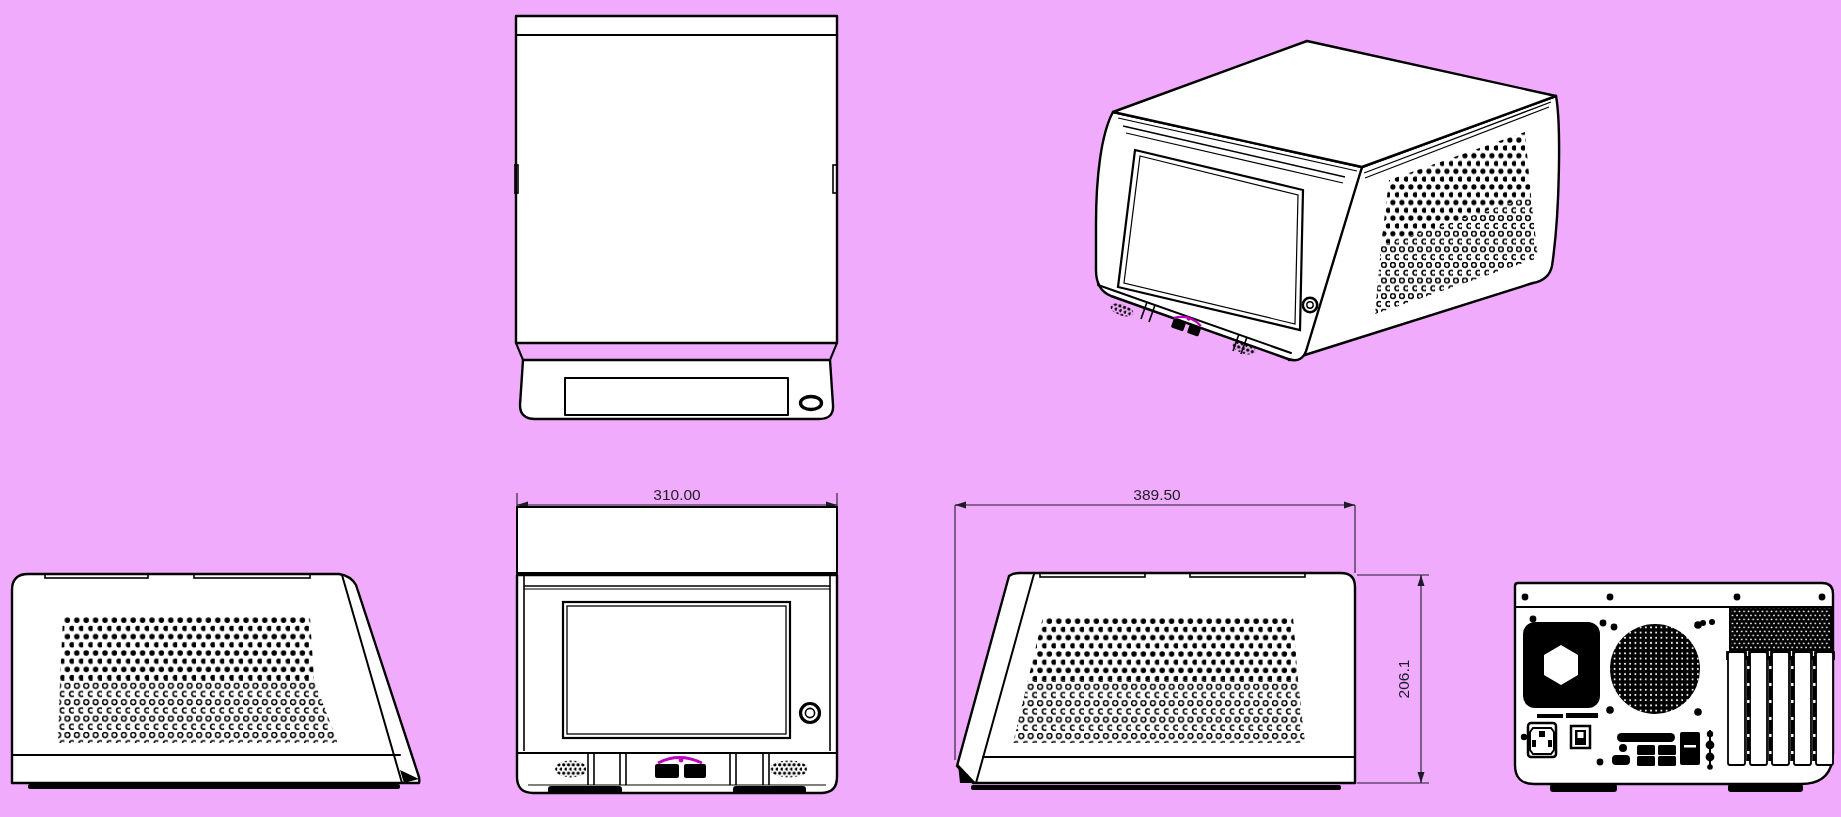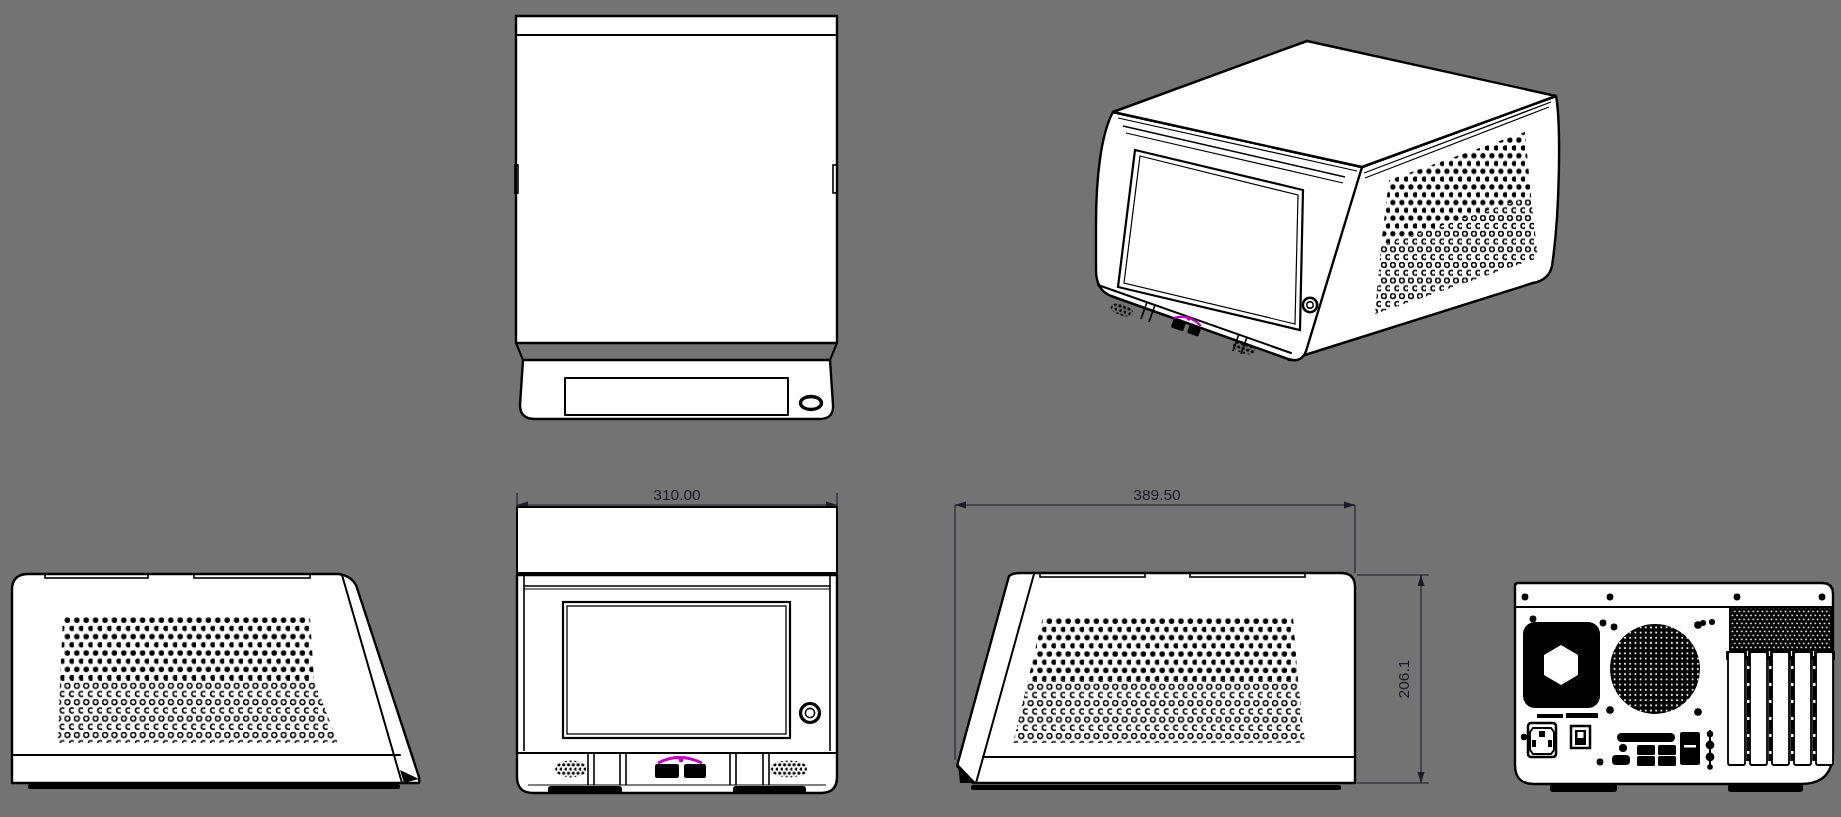--- a/index.html
+++ b/index.html
@@ -1,16 +1,16 @@
 <!DOCTYPE html>
 <html><head>
 <meta charset="utf-8">
 <style>
   html,body{margin:0;padding:0;background:#fff;}
-  .canvas{position:relative;width:1841px;height:817px;background:#737373;overflow:hidden;
+  .canvas{position:relative;width:1841px;height:817px;background:#f0abfc;overflow:hidden;
           font-family:"Liberation Sans",sans-serif;}
   svg{position:absolute;}
   .ln{stroke:#000;fill:none;stroke-width:2;stroke-linejoin:round;stroke-linecap:round;}
   .ln25{stroke:#000;fill:#fff;stroke-width:2.4;stroke-linejoin:round;}
   .lnw{stroke:#000;fill:#fff;stroke-width:2;stroke-linejoin:round;}
   .thin{stroke:#000;fill:none;stroke-width:1.2;}
   .med{stroke:#000;fill:none;stroke-width:1.6;}
   .blk{fill:#000;stroke:none;}
   .wht{fill:#fff;stroke:none;}
   .dim{stroke:#1c1c28;fill:none;stroke-width:1.1;}

